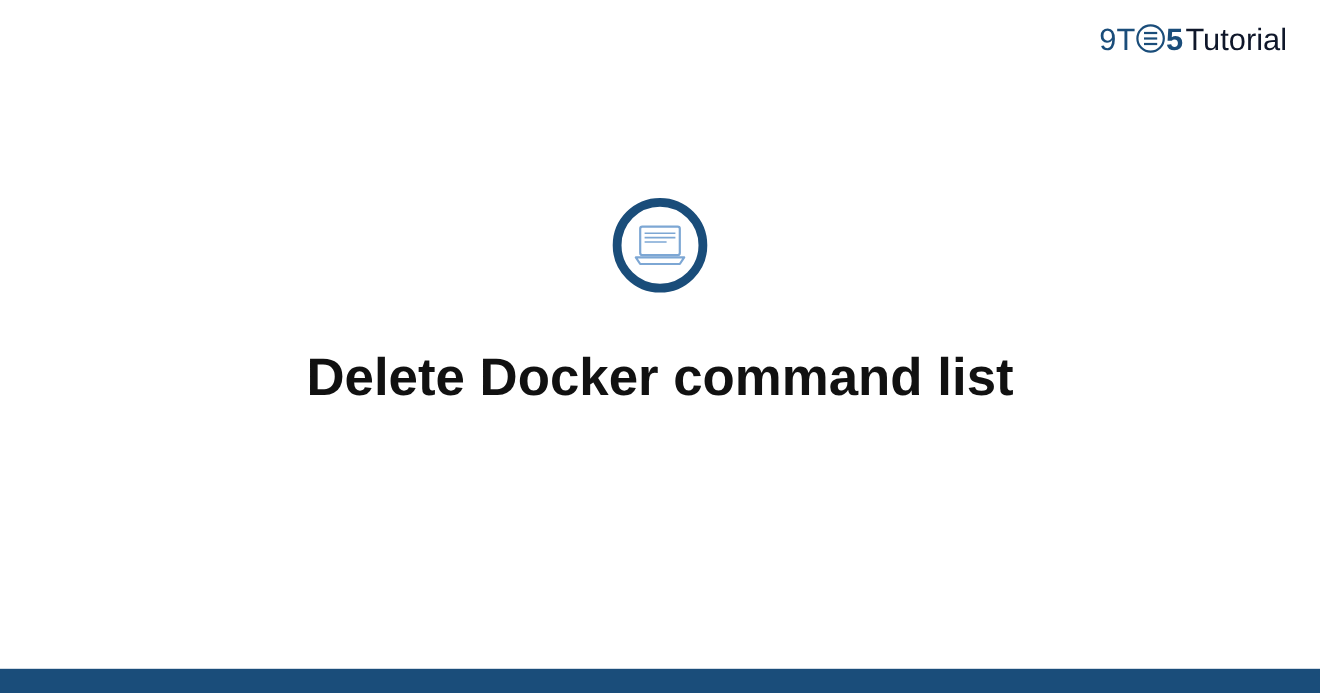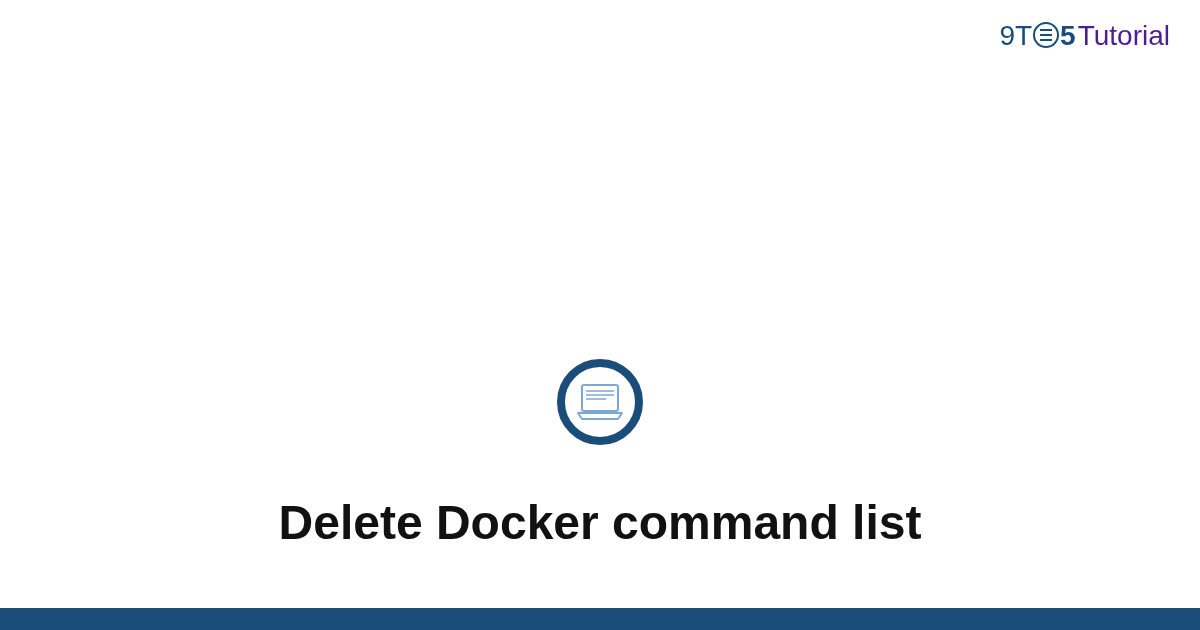--- a/index.html
+++ b/index.html
@@ -72,31 +72,31 @@
       left: 0;
     }
     
     .logo-5 {
       color: #1a4d7a;
       font-size: 28px;
       font-weight: 700;
     }
     
     .logo-tutorial {
-      color: #4c1d95;
+      color: #0f172a;
       font-size: 28px;
       font-weight: 400;
       margin-left: 2px;
     }
     
     .content {
       display: flex;
       flex-direction: column;
       align-items: center;
-      justify-content: flex-end;
+      justify-content: center;
       height: 100%;
       padding-bottom: 80px;
     }
     
     .icon-wrapper {
       width: 86px;
       height: 86px;
       border: 8px solid #1a4d7a;
       border-radius: 50%;
       display: flex;

